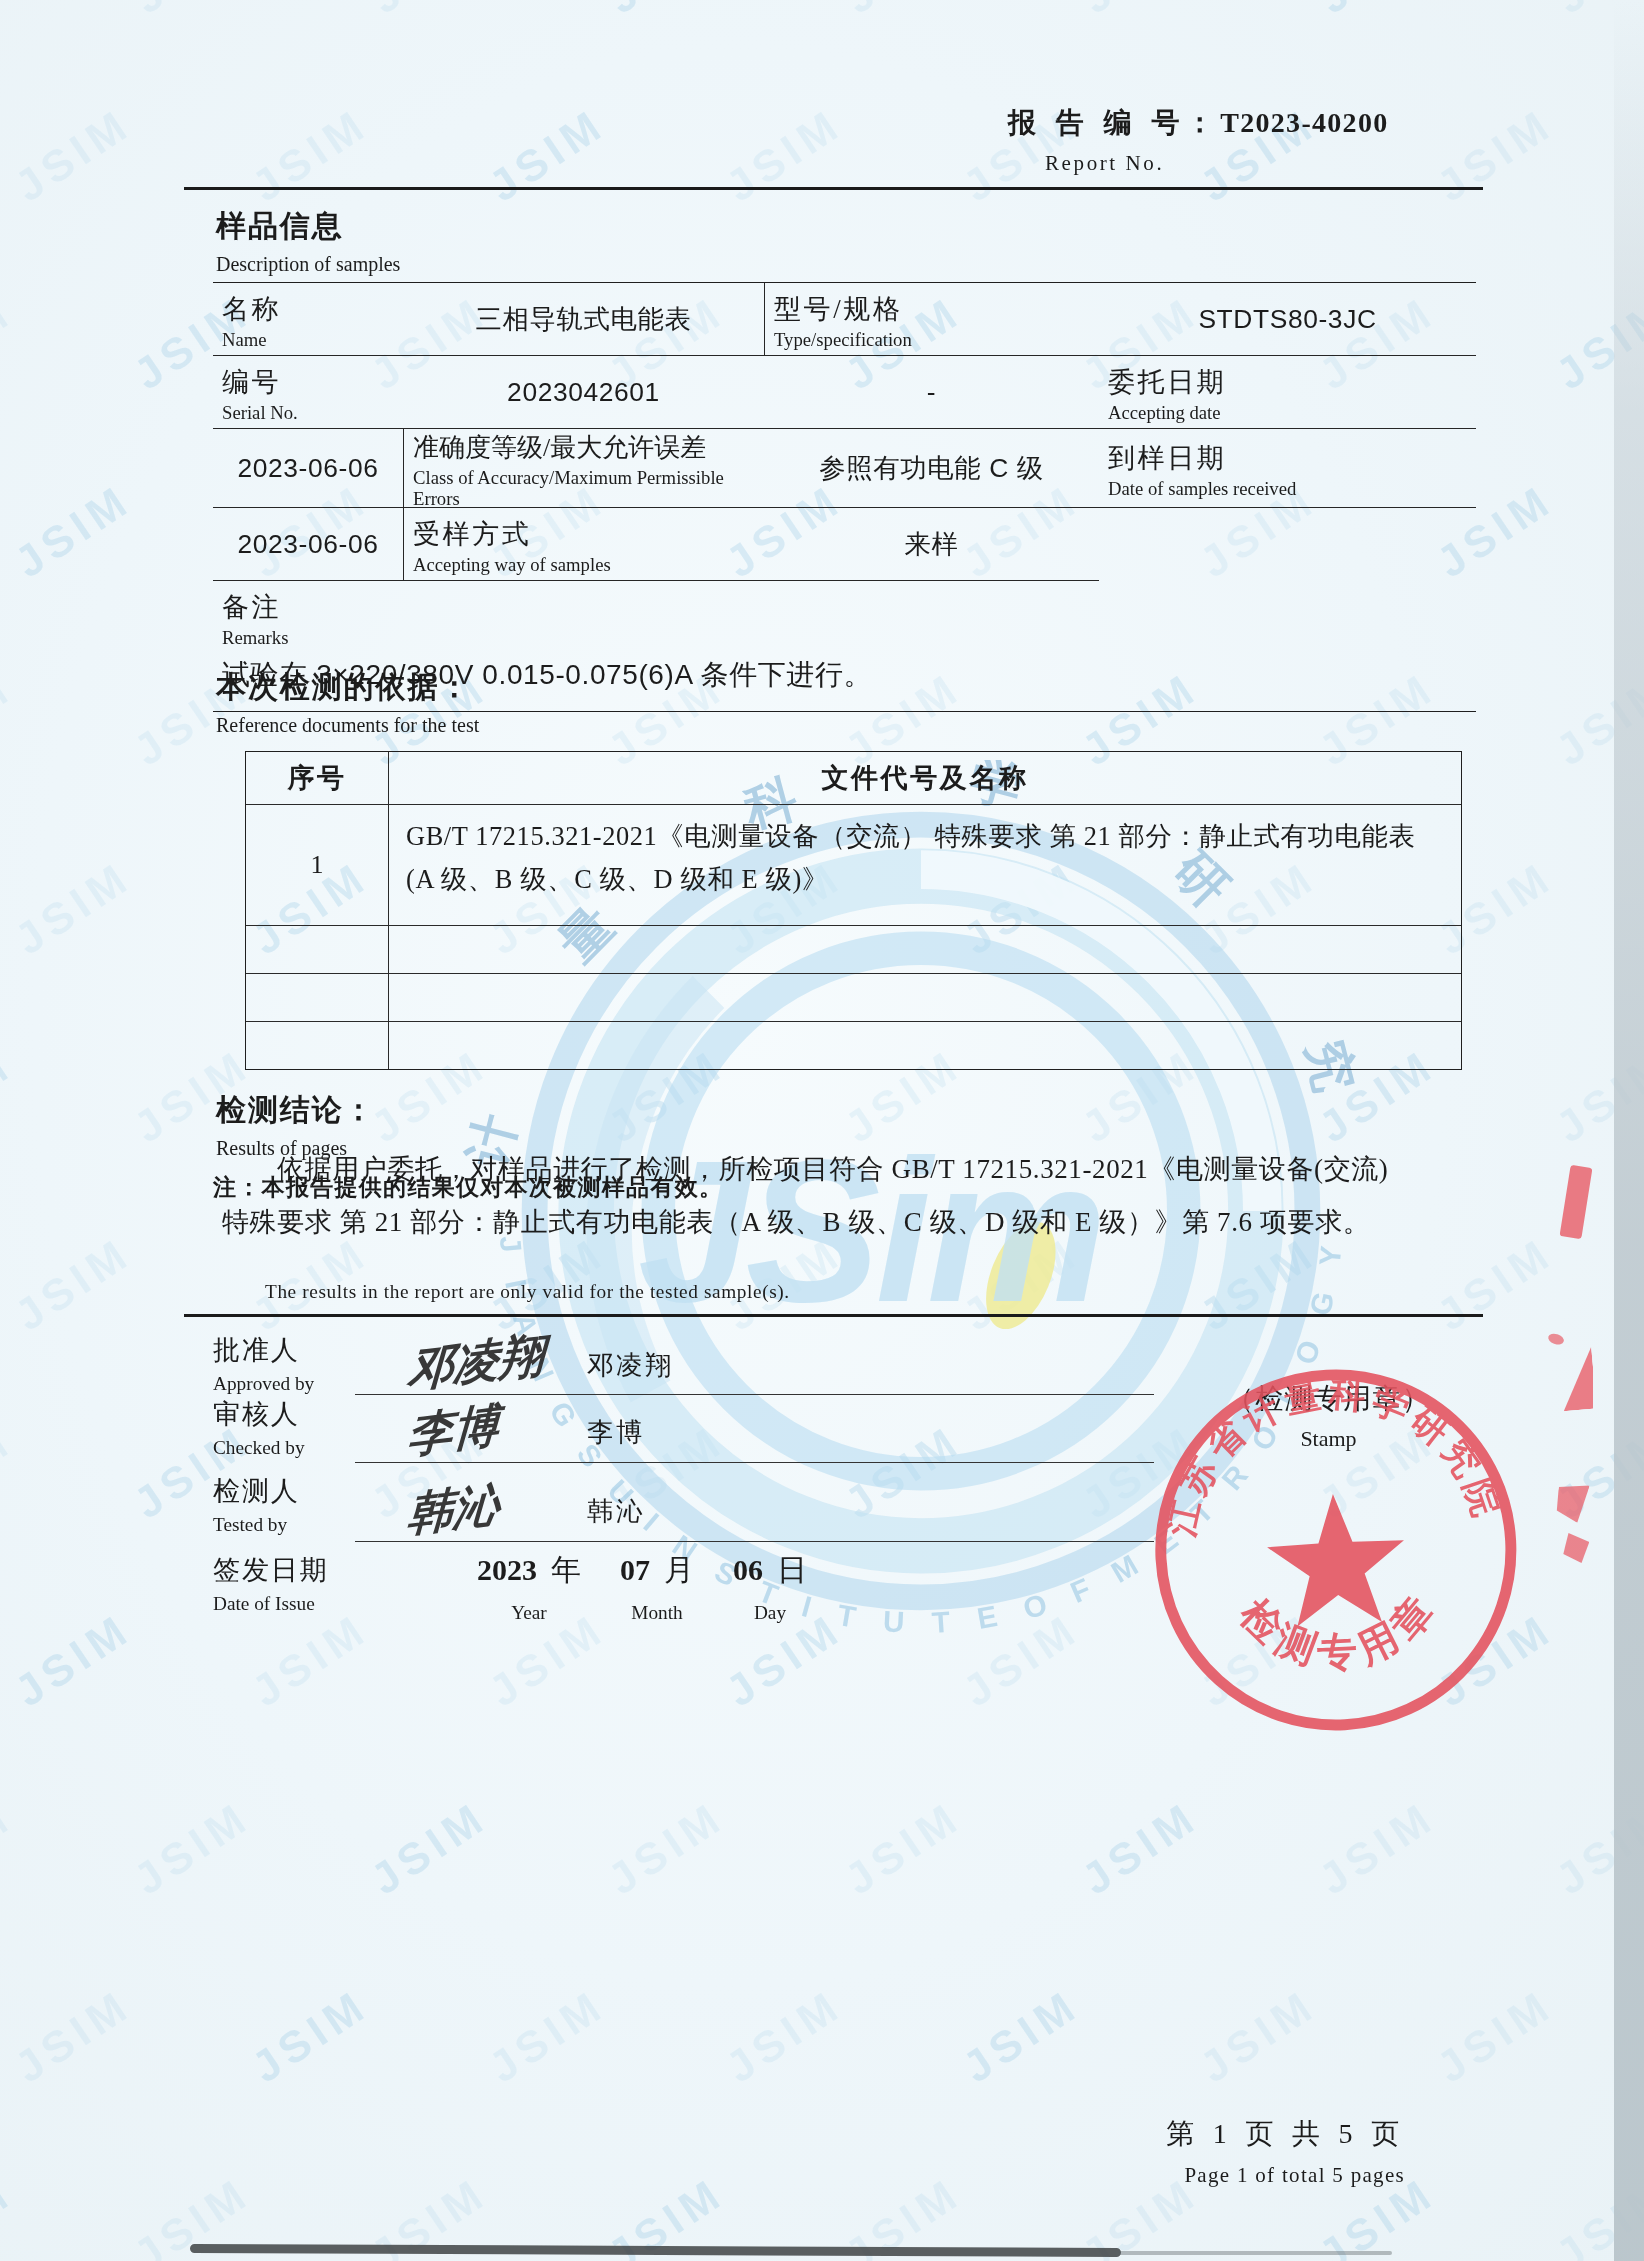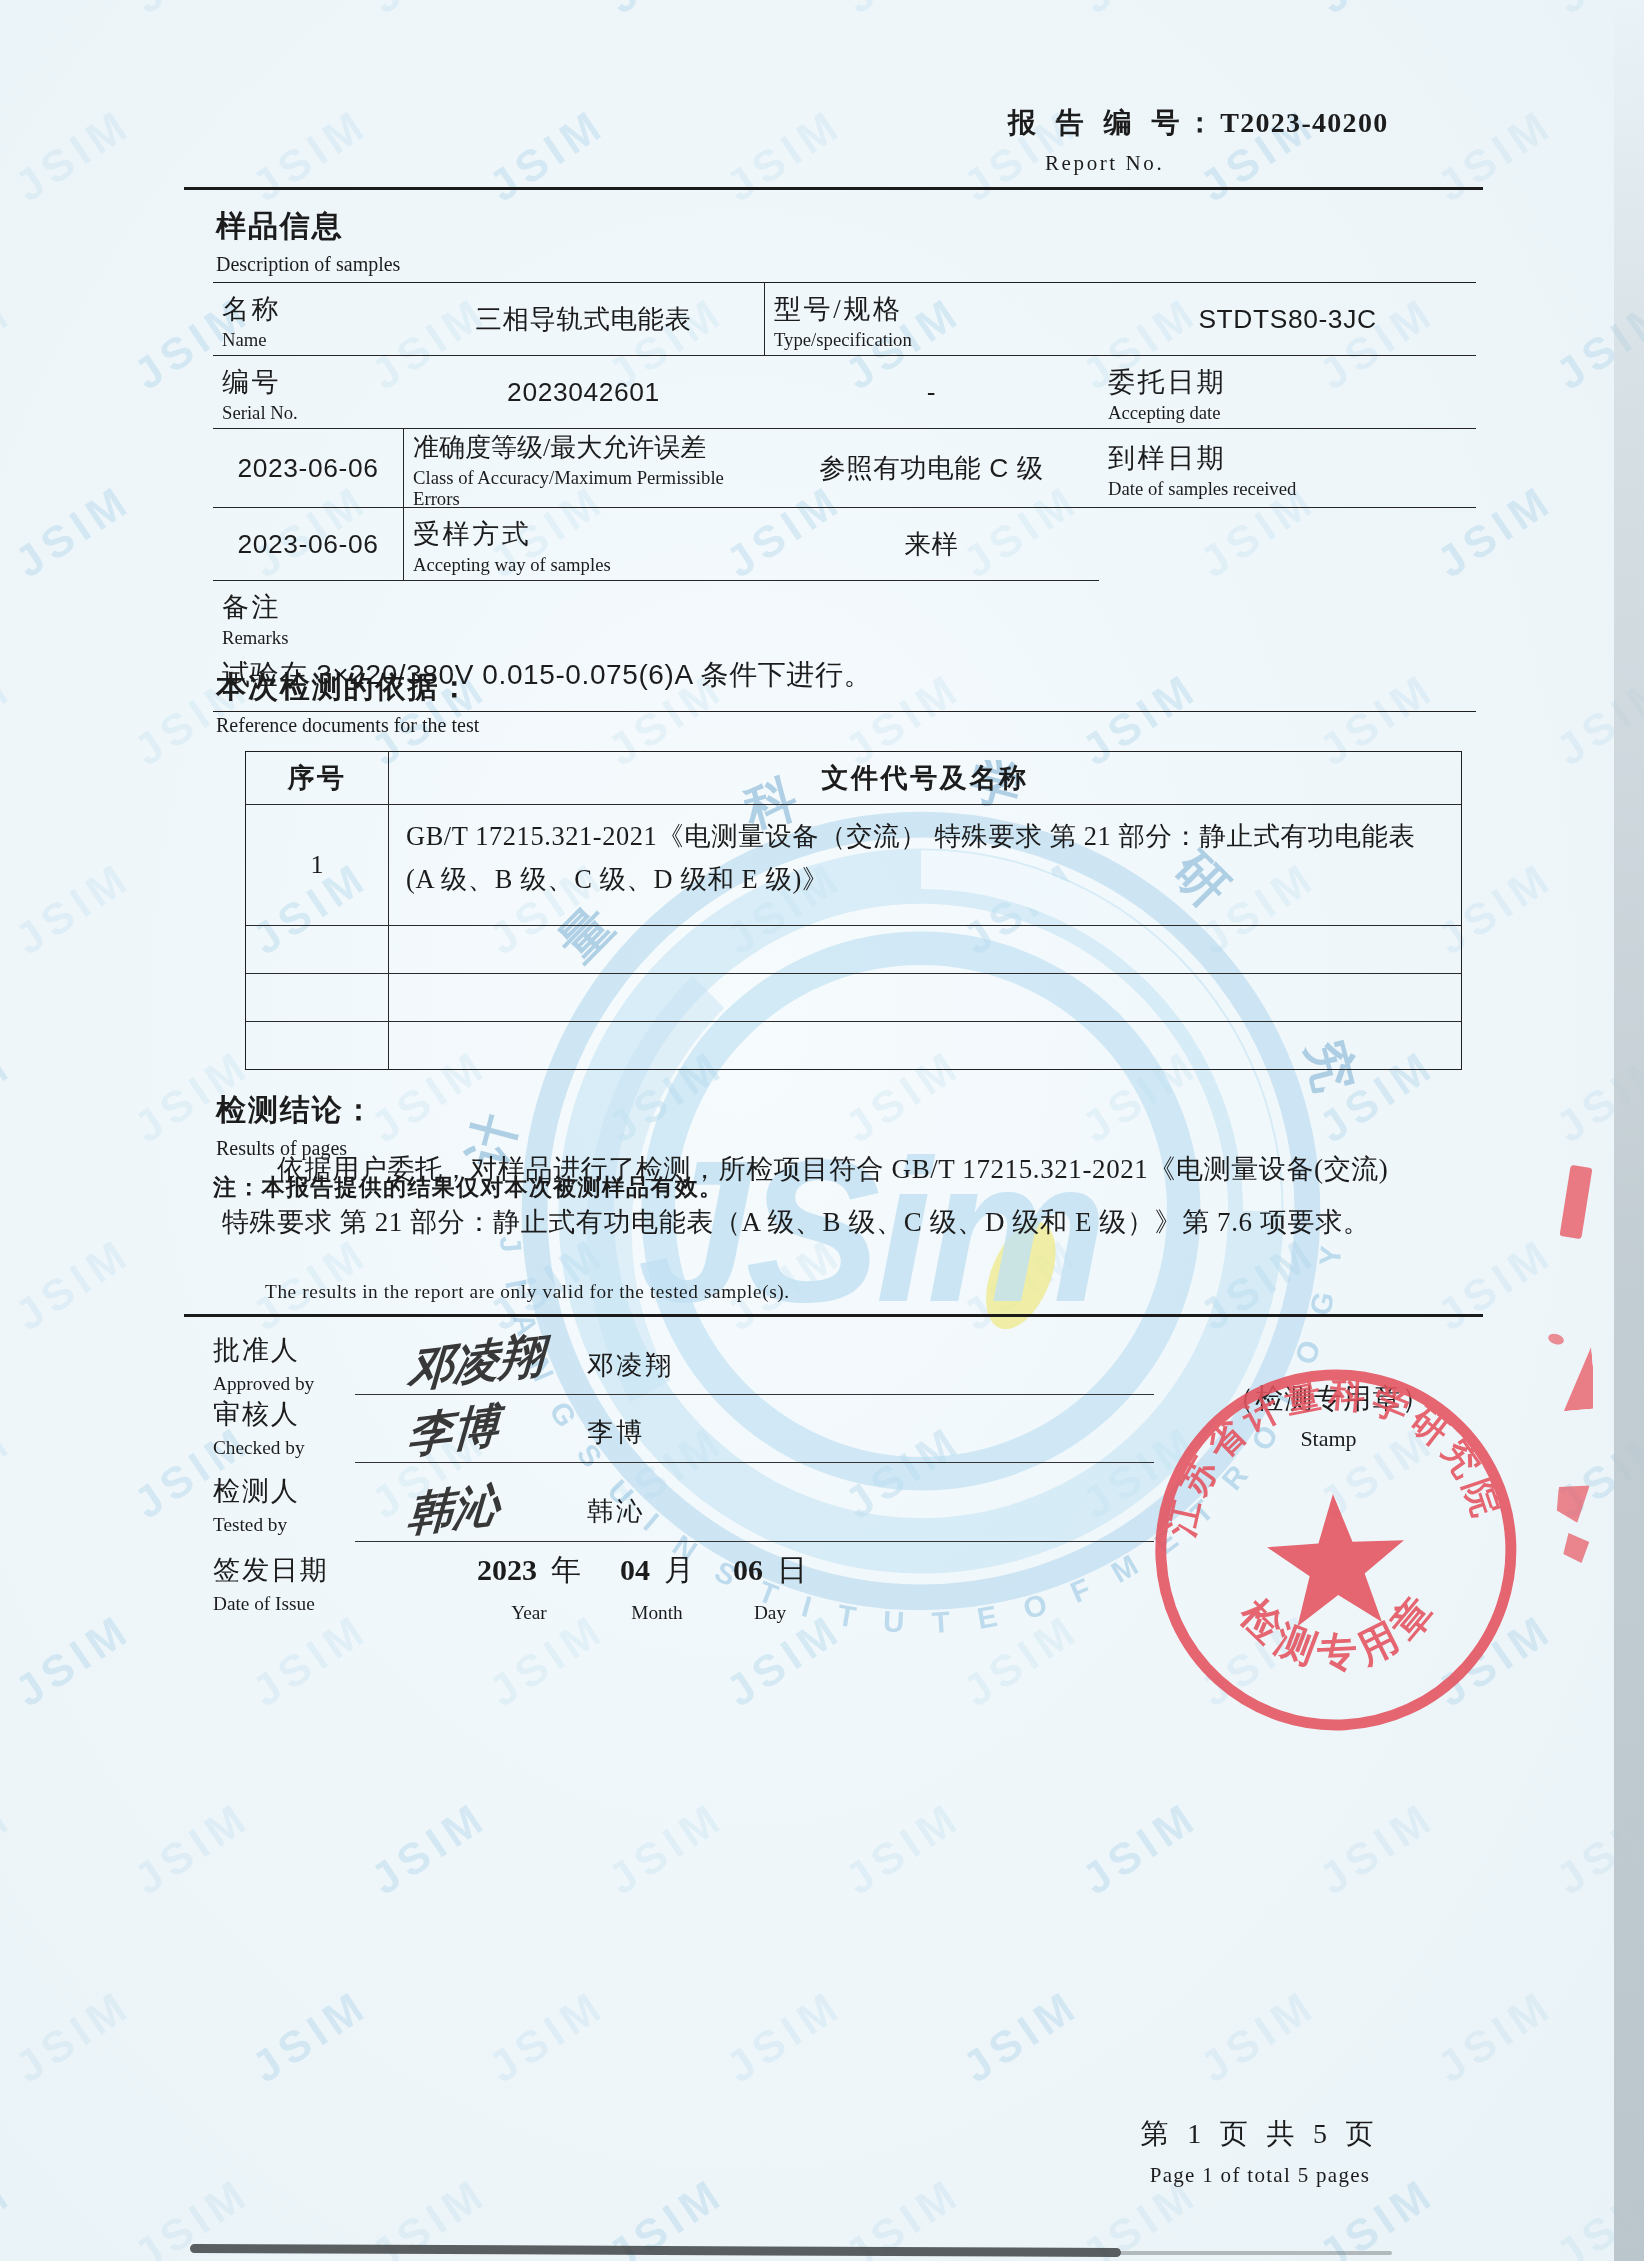--- a/index.html
+++ b/index.html
@@ -84,21 +84,21 @@
   .dgroup{text-align:center;margin-right:39px;}
   .dgroup .dline{font-size:30px;font-weight:700;white-space:nowrap;}
   .dgroup .dunit{font-weight:400;margin-left:14px;}
   .dgroup .den{display:block;font-size:19.3px;font-weight:400;margin-top:11.6px;}
   
   #stamp-caption{position:absolute;left:1174px;top:1380px;width:309px;text-align:center;z-index:1;}
   #stamp-caption .cn{display:block;font-size:28px;letter-spacing:1.3px;}
   #stamp-caption .en{display:block;font-size:22px;margin-top:7.7px;}
   #seal{position:absolute;left:1142px;top:1344px;z-index:2;opacity:.88;transform:rotate(-3deg);}
   
-  #footer{position:absolute;left:1115px;top:2115px;width:290px;text-align:center;}
+  #footer{position:absolute;left:1115px;top:2115px;width:290px;text-align:right;}
   #footer .cn{display:block;font-size:28px;letter-spacing:5.8px;white-space:nowrap;}
   #footer .en{display:block;font-size:21px;letter-spacing:1.3px;margin-top:10.3px;white-space:nowrap;}
 </style>
 </head>
 <body>
 
 <div class="paper-tint"></div>
 
 <div id="wm">
     <span style="left: -110px; top: -58px; opacity: 0.26;">JSIM</span>
@@ -353,21 +353,21 @@
     <div class="slab">
       <span class="lcn">签发日期</span>
       <span class="len">Date of Issue</span>
     </div>
     <div class="szone dzone">
       <div class="dgroup">
         <span class="dline"><span>2023</span><span class="dunit">年</span></span>
         <span class="den">Year</span>
       </div>
       <div class="dgroup">
-        <span class="dline"><span>04</span><span class="dunit">月</span></span>
+        <span class="dline"><span>07</span><span class="dunit">月</span></span>
         <span class="den">Month</span>
       </div>
       <div class="dgroup">
         <span class="dline"><span>06</span><span class="dunit">日</span></span>
         <span class="den">Day</span>
       </div>
     </div>
   </div>
 </div>
 

